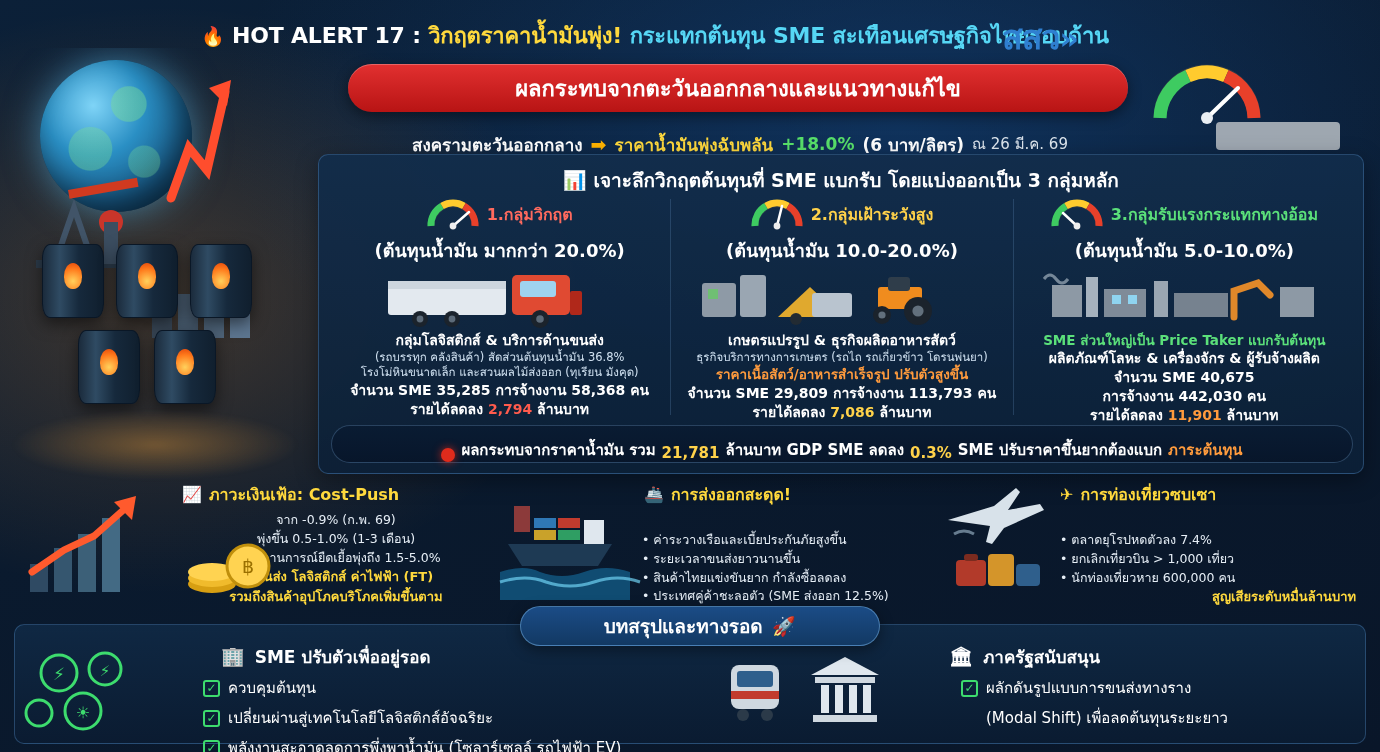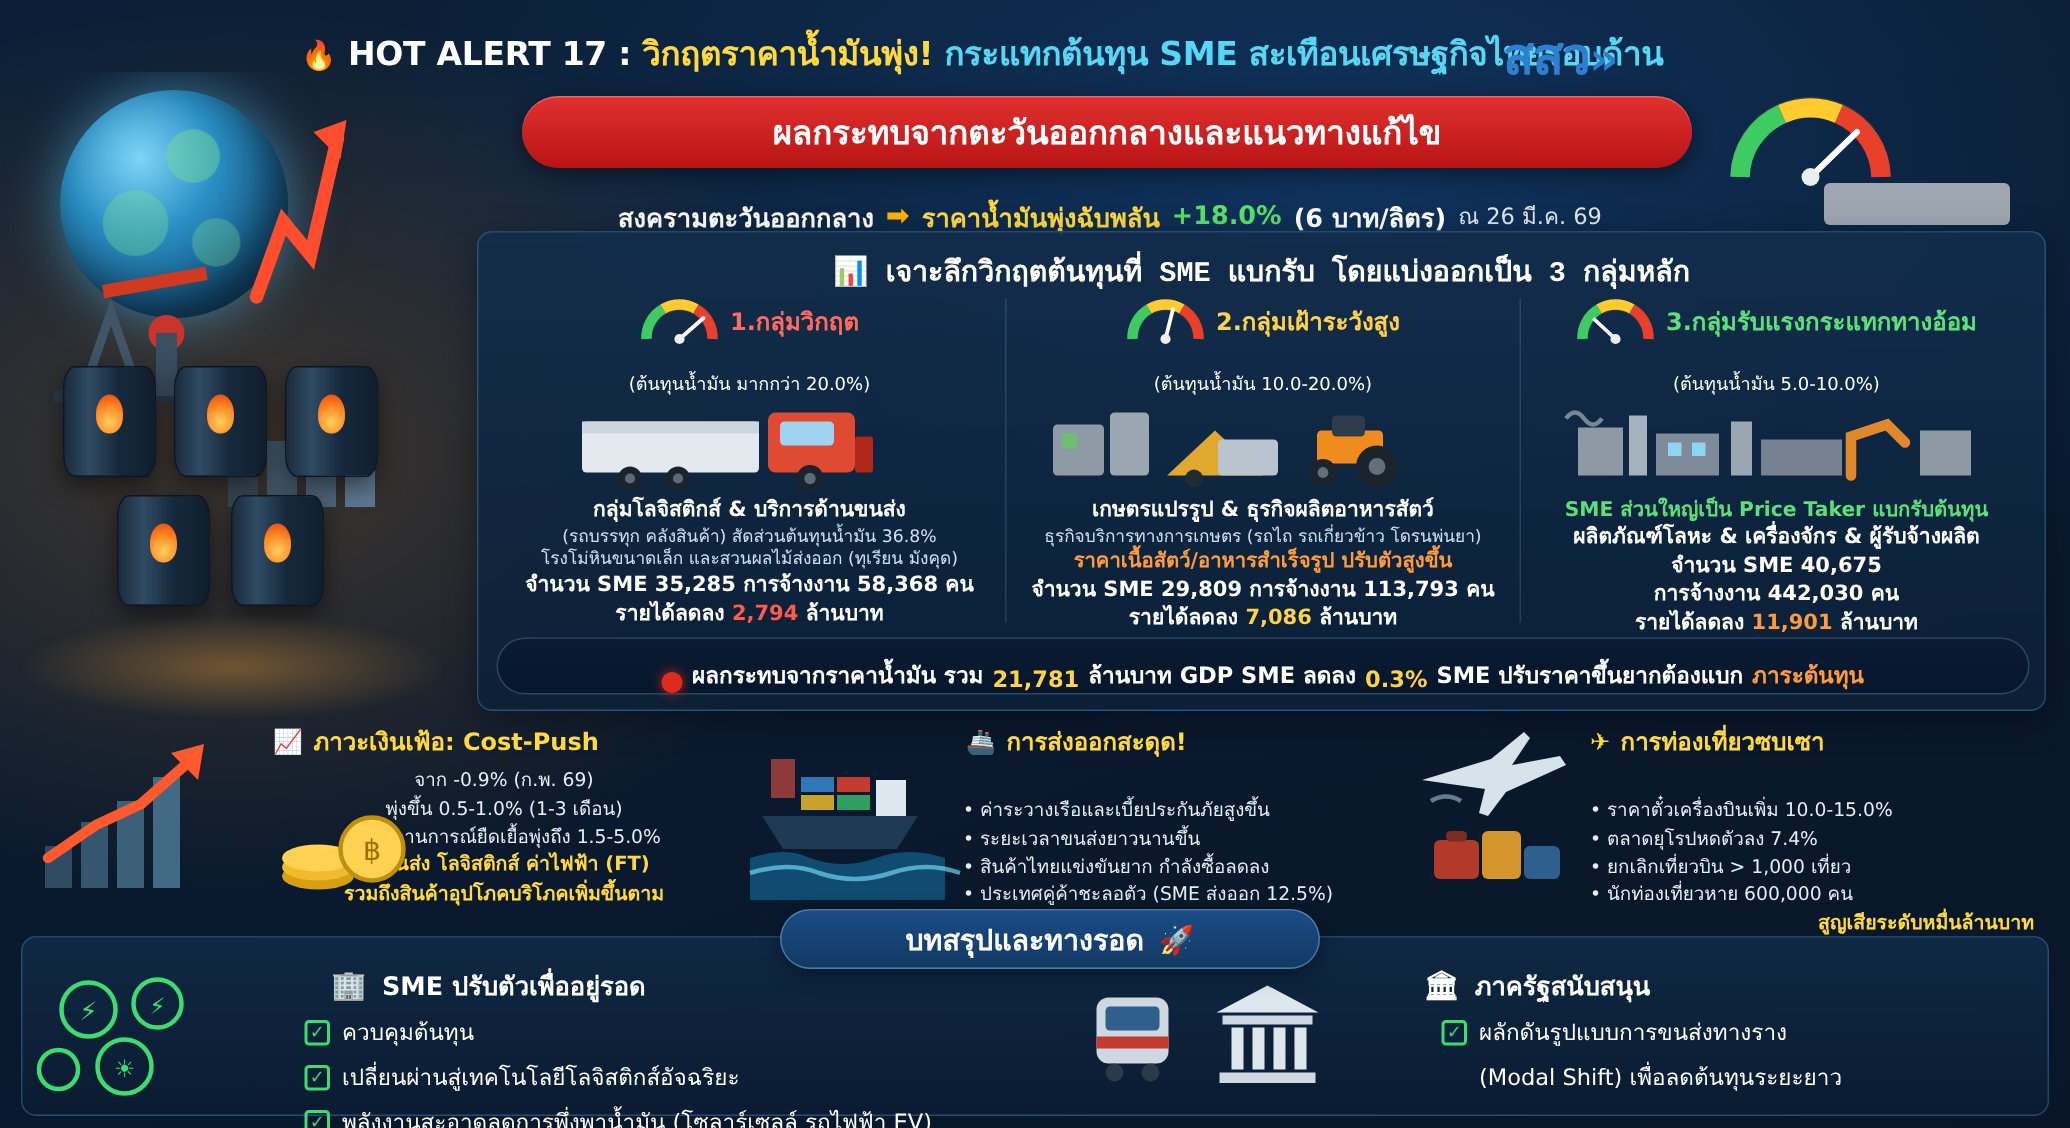--- a/index.html
+++ b/index.html
@@ -118,36 +118,36 @@
   
   .panel {
     position: absolute; left: 318px; top: 154px; width: 1046px; height: 320px;
     background: linear-gradient(180deg, rgba(18,45,75,0.92), rgba(12,32,55,0.92));
     border: 1px solid rgba(90,150,210,0.35);
     border-radius: 10px;
     box-shadow: 0 6px 22px rgba(0,0,0,0.35);
   }
   .panel-title {
     position: absolute; left: 0; top: 10px; width: 100%;
-    text-align: center; font-size: 19px; font-weight: bold; color: #fff; font-family: Liberation Mono, monospace;
+    text-align: center; font-size: 19px; font-weight: bold; color: #fff;
   }
   .panel-title .chart-ic { color:#43b2ff; }
   .cols {
     position: absolute; left: 10px; top: 44px; width: 1026px; height: 216px;
     display: flex;
   }
   .col { position: relative; flex: 1 1 0; padding: 0 6px; text-align: center; }
   .col + .col { border-left: 1px solid rgba(120,170,220,0.22); }
   .col-head { display: flex; align-items: center; justify-content: center; gap: 8px; }
   .col-gauge { width: 52px; height: 30px; flex: none; }
   .col-title { font-size: 16px; font-weight: bold; }
   .c1 .col-title { color: #ff6a5e; }
   .c2 .col-title { color: #ffd24a; }
   .c3 .col-title { color: #5be07a; }
-  .col-sub { font-size: 12px; font-weight: normal; color: #fff; margin-top: 17px; }
+  .col-sub { font-size: 18px; font-weight: bold; color: #fff; margin-top: 7px; }
   .col-art { height: 62px; position: relative; margin-top: 4px; }
   .col-line { font-size: 13.5px; color: #fff; line-height: 1.35; }
   .col-line.small { font-size: 11.5px; color: #cfe0f0; }
   .col-line.bold { font-weight: bold; font-size: 14px; }
   .col-line.hl-orange { color: #ff9b3d; font-weight: bold; font-size: 13.5px; }
   .col-line.hl-green { color: #5be07a; font-weight: bold; }
   .num-red { color: #ff5b4d; font-weight: bold; }
   .num-yellow { color: #ffd24a; font-weight: bold; }
   .num-orange { color: #ff9b3d; font-weight: bold; }
 
@@ -526,21 +526,20 @@
           <rect x="46" y="70" width="26" height="32" rx="4" fill="#d4952a"></rect>
           <rect x="74" y="80" width="24" height="22" rx="4" fill="#2f5f8c"></rect>
           <rect x="22" y="70" width="14" height="7" rx="3" fill="#7b2b1f"></rect>
         </svg>
       </div>
       <div class="mid-head">
         <span>✈</span>
         <span>การท่องเที่ยวซบเซา</span>
       </div>
       <div class="mid-body">
-        <div class="mid-line bulleted">ราคาตั๋วเครื่องบินเพิ่ม 10.0-15.0%</div>
         <div class="mid-line bulleted">ตลาดยุโรปหดตัวลง 7.4%</div>
         <div class="mid-line bulleted">ยกเลิกเที่ยวบิน &gt; 1,000 เที่ยว</div>
         <div class="mid-line bulleted">นักท่องเที่ยวหาย 600,000 คน</div>
         <div class="mid-line y" style="text-align:right; padding-right:10px;">สูญเสียระดับหมื่นล้านบาท</div>
       </div>
     </div>
   </div>
 
   <div class="concl-pill">
     <span>บทสรุปและทางรอด</span>

